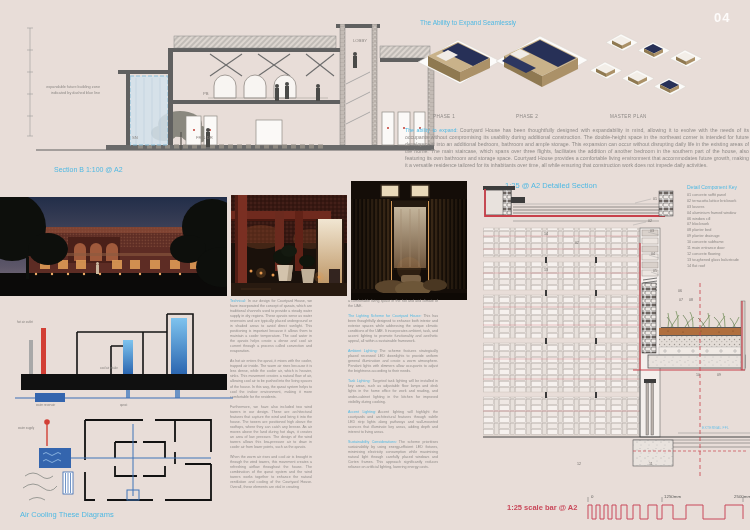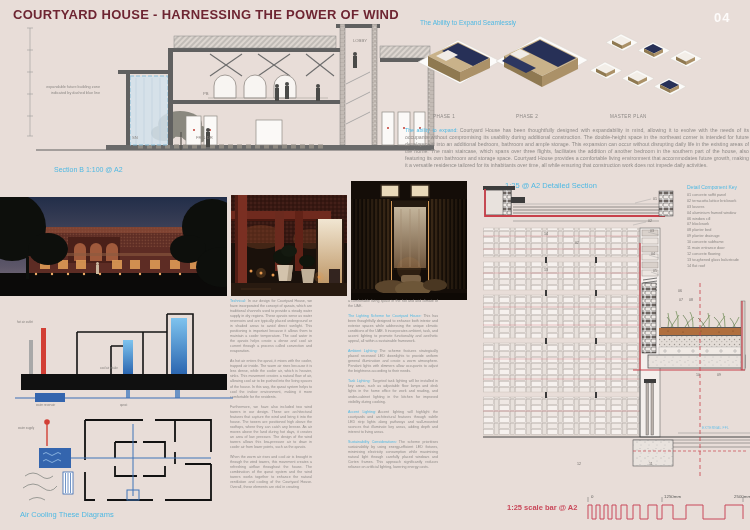--- a/index.html
+++ b/index.html
@@ -32,21 +32,20 @@
   .tick{position:absolute;top:494px;font-size:4.4px;color:#5a5a58;}
   #ffl{left:702px;top:426px;font-size:3.4px;color:#6fc2e8;letter-spacing:.2px;}
   .ann{position:absolute;font-size:2.9px;color:#85817e;}
   svg{display:block;}
 </style>
 </head>
 <body>
 
 <div id="board">
 
-  <div id="title" class="abs">COURTYARD HOUSE - HARNESSING THE POWER OF WIND</div>
   <div id="pageno" class="abs">04</div>
 
   <svg class="abs" style="left:18px;top:24px" width="420" height="148" viewBox="0 0 420 148">
     <defs>
       <pattern id="hatchR" width="4" height="4" patternUnits="userSpaceOnUse" patternTransform="rotate(45)">
         <rect width="4" height="4" fill="#ddd6d0"></rect>
           <line x1="2" y1="0" x2="2" y2="4" stroke="#8d8d88" stroke-width="0.7"></line>
       </pattern>
       <pattern id="brickG" width="6" height="4" patternUnits="userSpaceOnUse">
         <rect width="6" height="4" fill="#cfc8c2"></rect>

